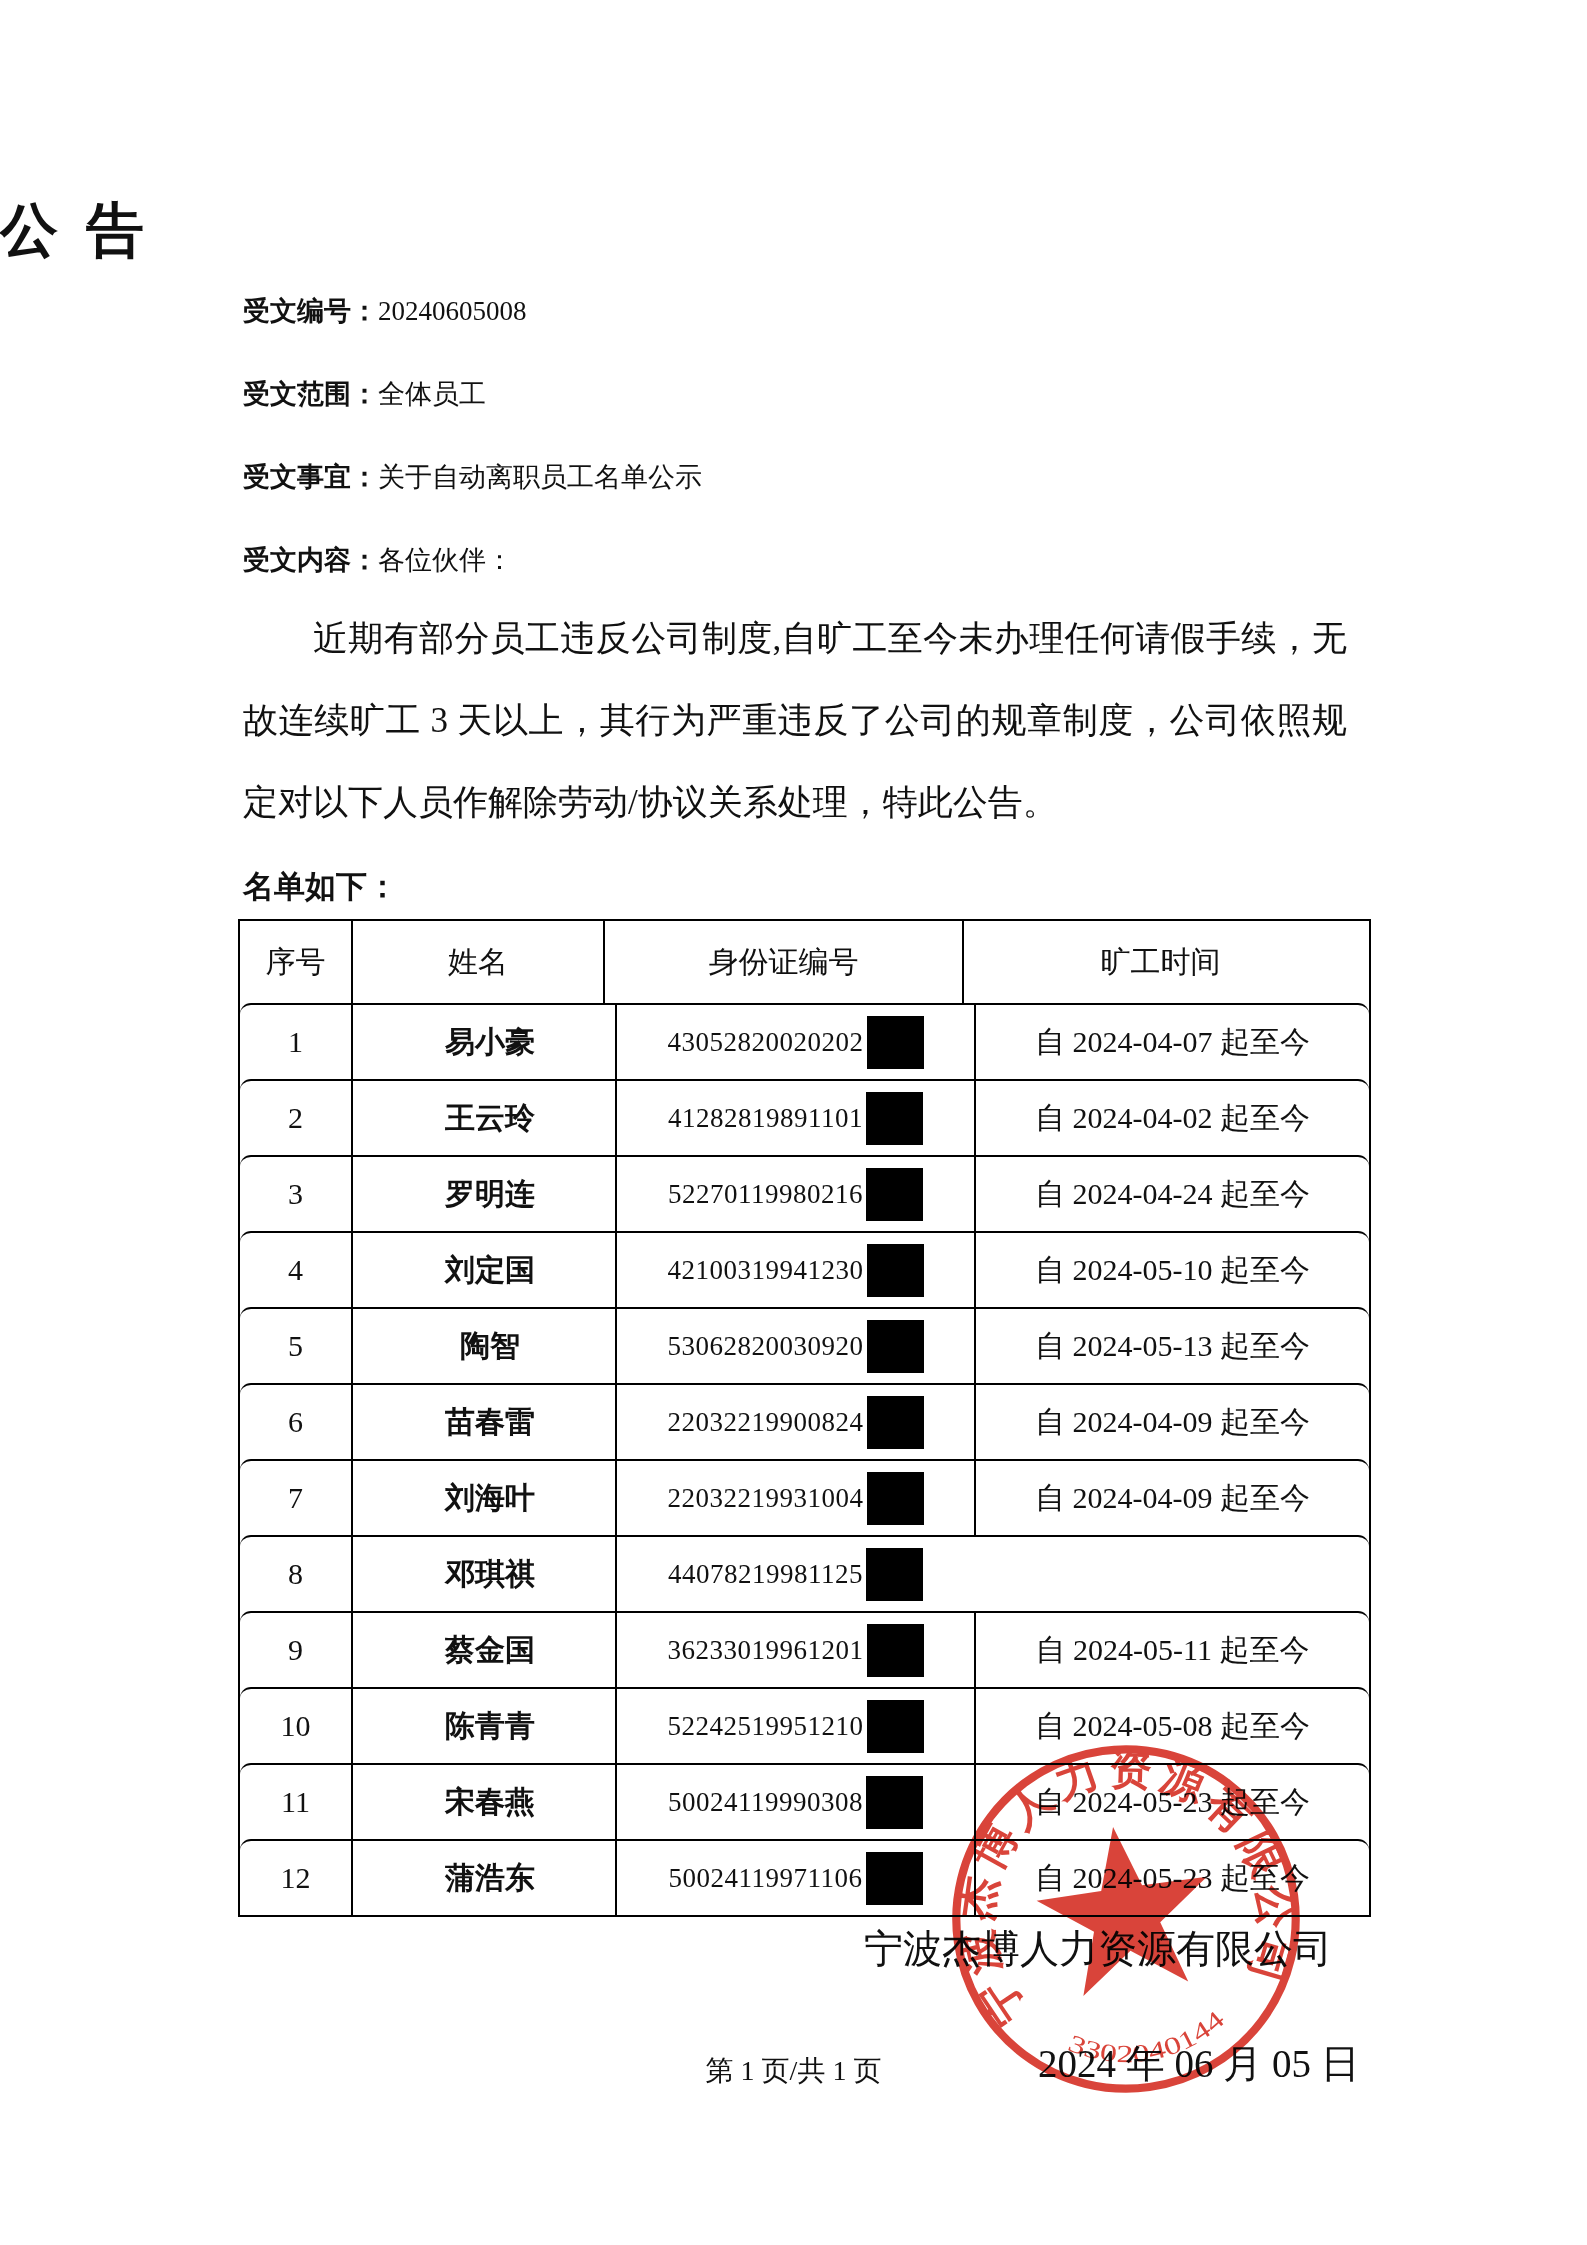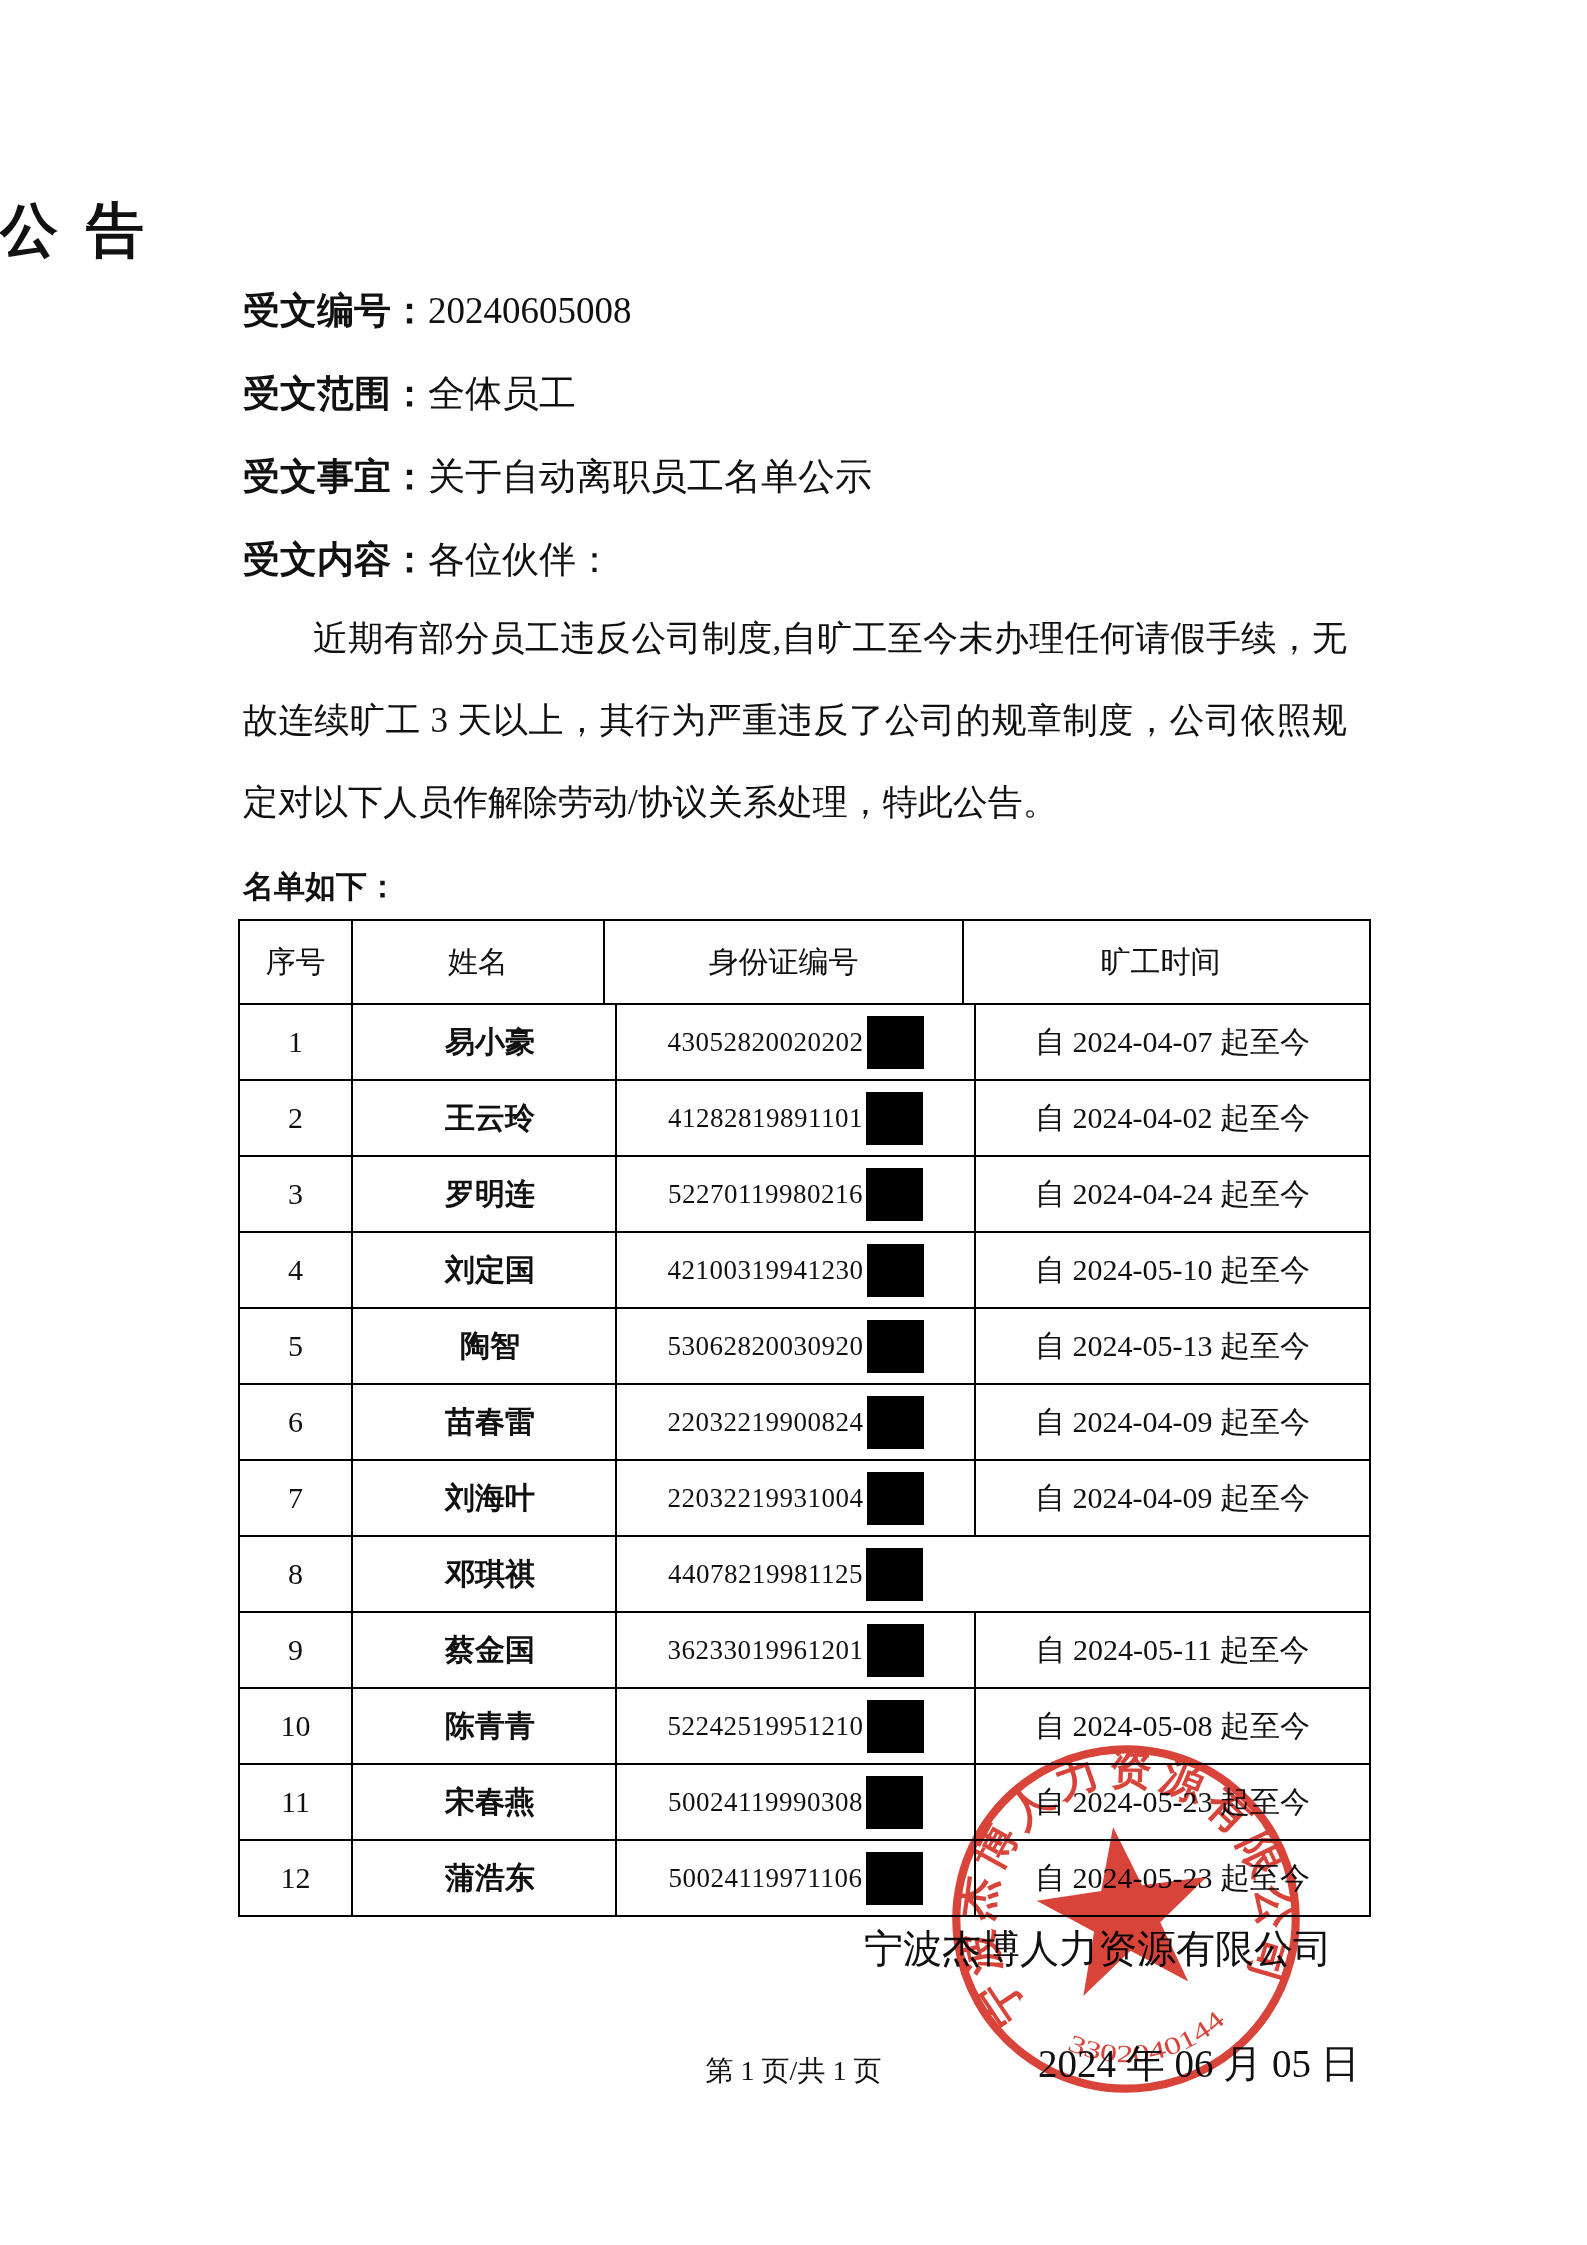--- a/index.html
+++ b/index.html
@@ -13,21 +13,21 @@
     overflow:hidden;
   }
   .doc-title{
     position:absolute;left:0;top:192px;width:100%;
     text-align:left;
     font-family:"Liberation Sans","DejaVu Sans",sans-serif;
     font-weight:700;font-size:58px;letter-spacing:6px;
   }
   .field-line{
     position:absolute;left:243px;white-space:nowrap;
-    font-size:37px;line-height:46px;
+    font-size:27px;line-height:46px;
   }
   .field-label{
     font-family:"Liberation Sans","DejaVu Sans",sans-serif;
     font-weight:700;
   }
   .field-value{font-family:"Liberation Serif","DejaVu Serif",serif;}
   .body-paragraph{
     position:absolute;left:243px;top:598px;width:1104px;
     font-size:35px;line-height:82px;
     text-indent:70px;text-align:justify;
@@ -37,21 +37,21 @@
     font-family:"Liberation Sans","DejaVu Sans",sans-serif;
     font-weight:700;font-size:31px;
   }
   .emp-table{
     position:absolute;left:238px;top:919px;
     border:2px solid #000;
     background:transparent;
   }
   .trow{display:flex;border-top:2px solid #000;}
   .trow.header{border-top:none;height:82px;}
-  .trow{height:74px;}
+  .trow{height:74px;border-radius:11px;}
   .cell{
     display:flex;align-items:center;justify-content:center;
     border-right:2px solid #000;
     font-size:30px;
   }
   .cell:last-child{border-right:none;}
   .c1{width:111px;}
   .c2{width:250px;}
   .c3{width:357px;}
   .c4{width:393px;}

